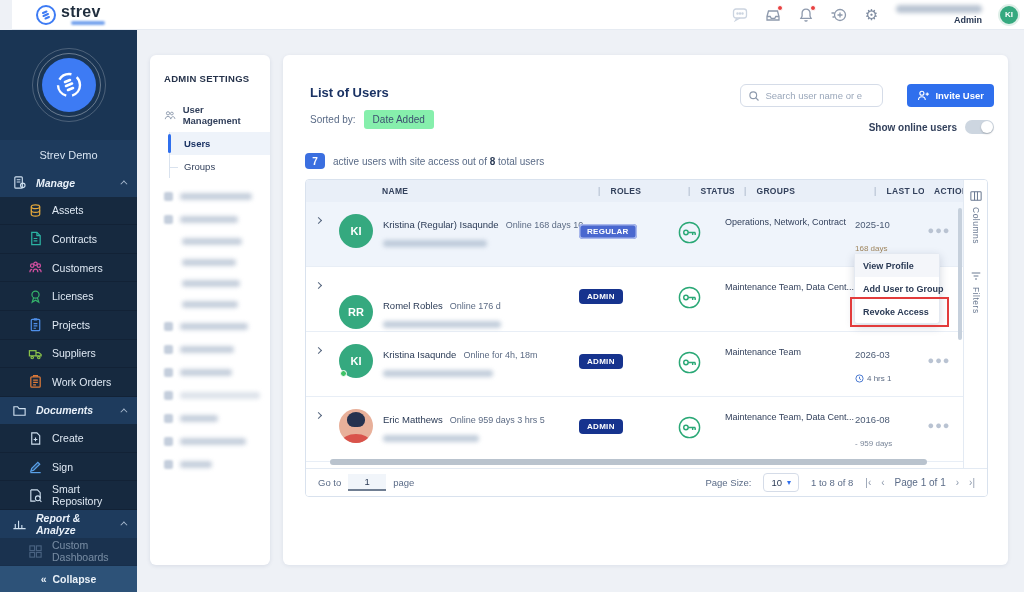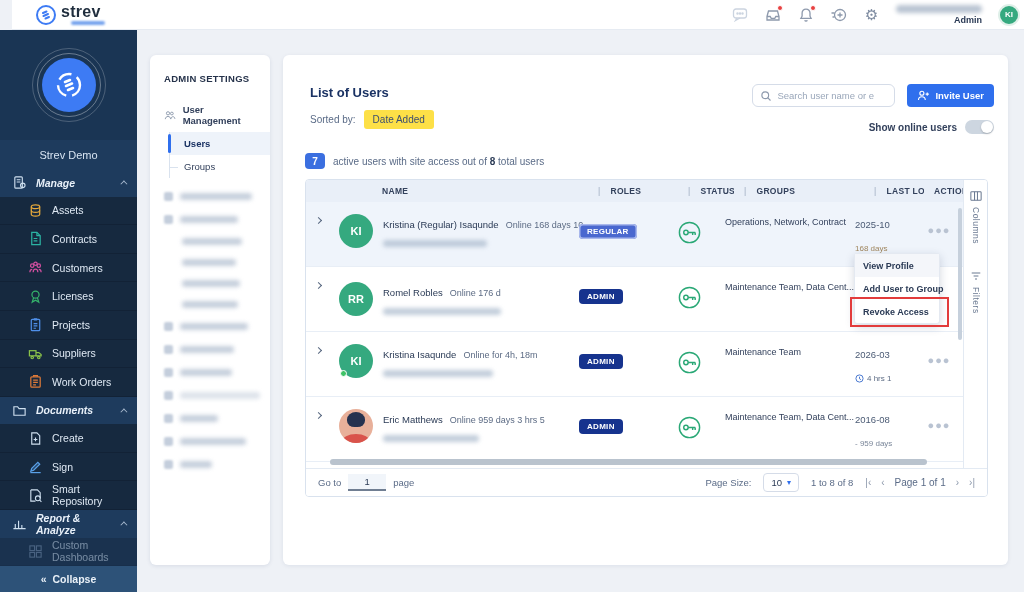--- a/index.html
+++ b/index.html
@@ -51,22 +51,22 @@
   .blur-list { margin-top:14px; display:flex; flex-direction:column; gap:14px; padding-left:14px; }
   .blur-row { display:flex; align-items:center; gap:7px; }
   .blur-row.sub { padding-left:18px; }
   .blur-ic { width:9px; height:9px; border-radius:2px; background:#C4CEDC; filter:blur(1px); }
   .blur-bar { height:7px; border-radius:3px; background:#BCC7D6; filter:blur(2px); opacity:.85; }
 
   
   .main-card { position:absolute; left:283px; top:55px; width:725px; height:510px; background:#fff; border-radius:6px; box-shadow:0 1px 4px rgba(16,42,91,.08); z-index:5; }
   .page-title { margin:30px 0 0 27px; font-size:13px; font-weight:bold; color:#1A3263; }
   .sorted-row { margin:10px 0 0 27px; display:flex; align-items:center; gap:8px; font-size:10px; color:#5A6B87; }
-  .sort-chip { background:#fde047; color:#3C4F70; font-size:10px; padding:4px 9px; border-radius:3px; cursor:pointer; }
-  .search-zone { position:absolute; top:29px; right:14px; display:flex; gap:12px; }
+  .sort-chip { background:#86efac; color:#3C4F70; font-size:10px; padding:4px 9px; border-radius:3px; cursor:pointer; }
+  .search-zone { position:absolute; top:29px; right:14px; display:flex; gap:24px; }
   .search-box { width:143px; height:23px; border:1px solid #D5DCE8; border-radius:6px; display:flex; align-items:center; gap:5px; padding:0 7px; background:#fff; }
   .search-box input { border:none; outline:none; width:110px; font-size:9.5px; color:#33415C; font-family:"Liberation Sans",sans-serif; }
   .search-box input::placeholder { color:#9AA7BA; }
   .invite-btn { height:23px; background:#2F6FED; border:none; border-radius:4px; color:#fff; font-size:9.5px; font-weight:bold; display:flex; align-items:center; gap:5px; padding:0 10px; cursor:pointer; font-family:"Liberation Sans",sans-serif; }
   .online-row { position:absolute; top:65px; right:14px; display:flex; align-items:center; gap:8px; font-size:10px; font-weight:bold; color:#33415C;margin-left:20px; }
   .toggle { width:29px; height:14px; border-radius:8px; background:#CDD6E0; position:relative; cursor:pointer; }
   .toggle .knob { position:absolute; right:1px; top:1px; width:12px; height:12px; border-radius:50%; background:#fff; box-shadow:0 1px 2px rgba(0,0,0,.2); }
   .summary-row { margin:24px 0 0 22px; display:flex; align-items:center; gap:8px; font-size:10px; color:#5A6B87; }
   .count-badge { min-width:20px; height:16px; border-radius:4px; background:#3B6FE0; color:#fff; font-size:10px; font-weight:bold; display:flex; align-items:center; justify-content:center; padding:0 4px; }
   .summary-row b { color:#2A3A55; }
@@ -478,21 +478,21 @@
             <span>2025-10</span>
             <span class="last-note note-tan">168 days</span>
           </div>
           <div class="c-action dots">●●●</div>
         </div>
 
         <div class="trow">
           <div class="row-chev">
               <span class="chev"></span>
             </div>
-          <div class="c-name name-cell cell" style="padding-top:15px">
+          <div class="c-name name-cell cell" style="padding-top:28px">
             <span class="avatar">RR</span>
             <span>
               <span class="nm-line"><span>Romel Robles</span><span class="online">Online 176 d</span></span>
               <span class="email-blur" style="display:block; width:118px"></span>
             </span>
           </div>
           <div class="c-roles cell"><span class="badge admin">ADMIN</span></div>
           <div class="c-status status-cell">
             <svg width="25" height="25" viewBox="0 0 26 26" fill="none" stroke="#2AA876" stroke-width="1.5">
                 <circle cx="13" cy="13" r="10.5"></circle>

